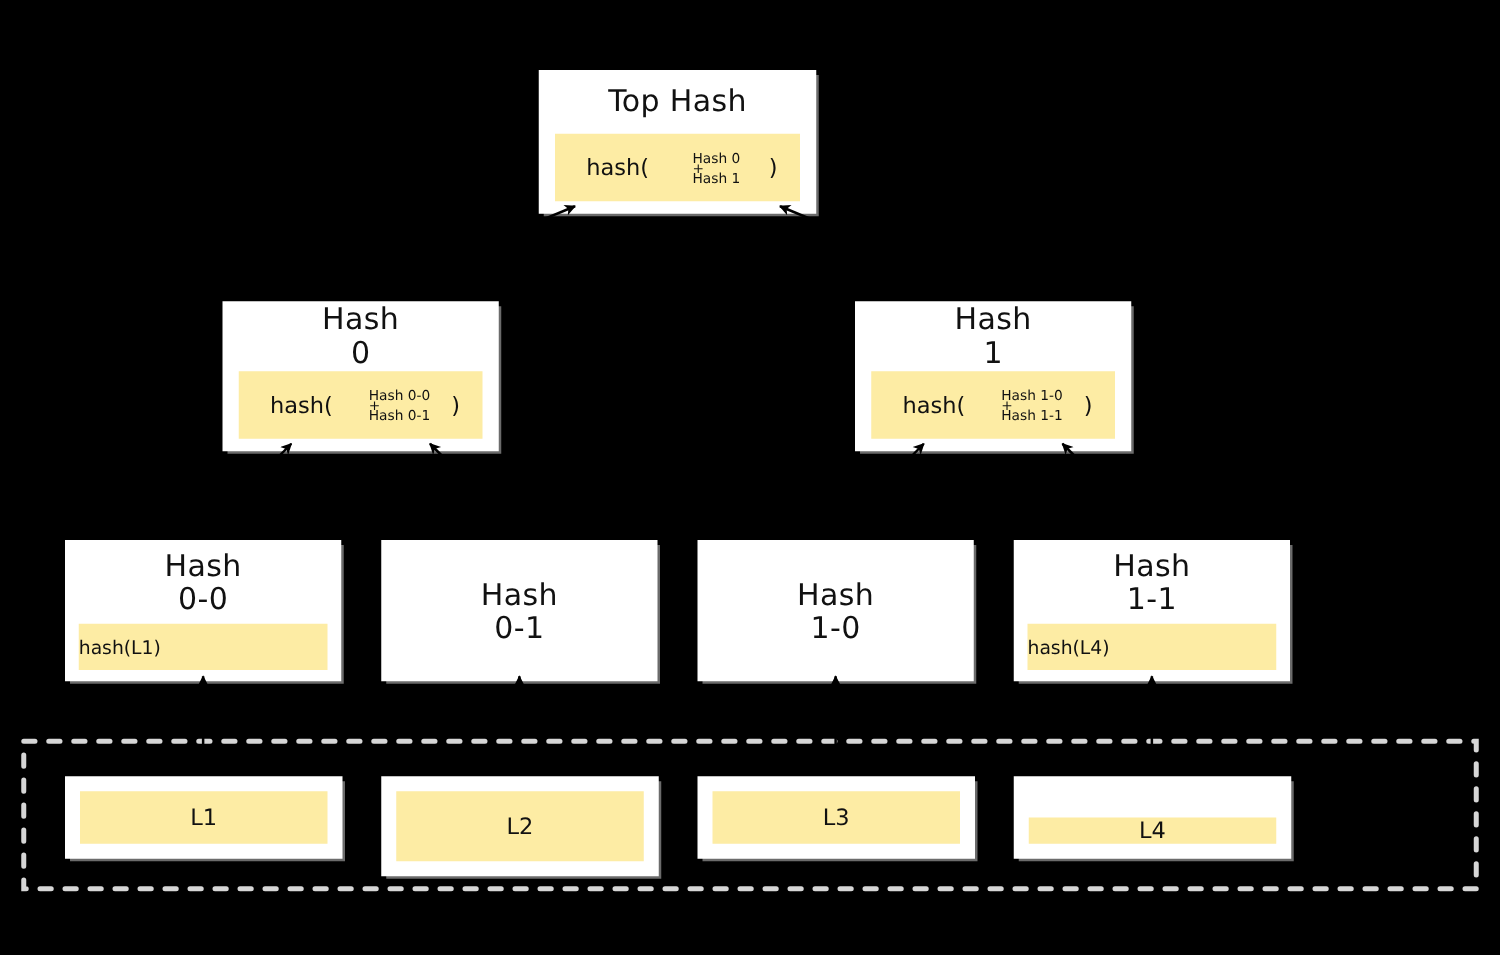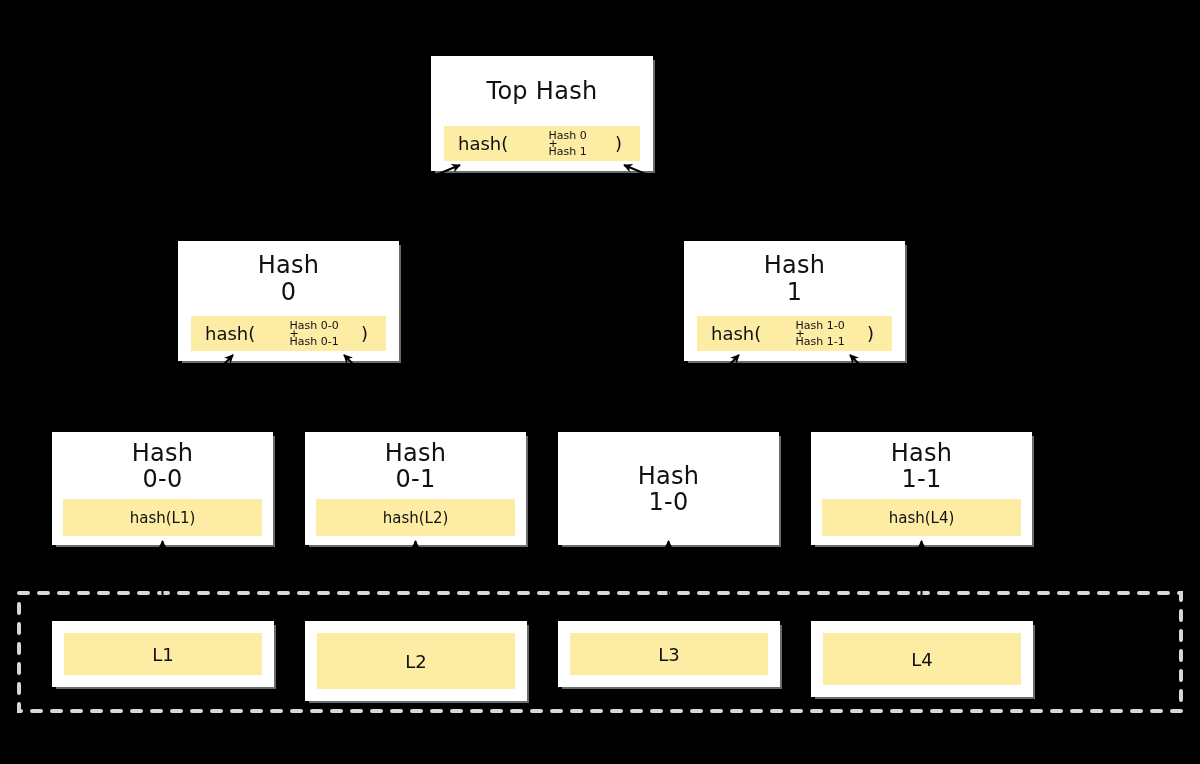--- a/index.html
+++ b/index.html
@@ -43,29 +43,29 @@
   .leaf .title{line-height:26px;}
 
   
   .bar{
     background:var(--highlight-fill,#fdeca4);
     display:flex;
     align-items:center;
   }
   .formula-bar{
     margin:0 13px 10px 13px;
-    height:35px;
+    height:54px;
     justify-content:space-between;
-    padding:0 18px 0 14px;
+    padding:0 18px 0 25px;
     font-size:18px;
   }
   .leaf .formula-bar{
     margin:0 11px 9px 11px;
     height:37px;
-    justify-content:center;
+    justify-content:flex-start;
     font-size:15px;
     padding:0;
   }
   .fx{font-size:18px;color:var(--text,#111);}
   .stack{
     display:flex;
     flex-direction:column;
     font-size:11px;
     line-height:11px;
     color:var(--text,#111);
@@ -170,23 +170,20 @@
     <div class="bar formula-bar">
       <span>hash(L1)</span>
     </div>
   </div>
 
   <div class="node leaf" style="left:305px;top:432px;width:221px;height:113px;">
     <div class="title">
       <span>Hash</span>
       <span>0-1</span>
     </div>
-    <div class="bar formula-bar">
-      <span>hash(L2)</span>
-    </div>
   </div>
 
   <div class="node leaf" style="left:558px;top:432px;width:221px;height:113px;">
     <div class="title">
       <span>Hash</span>
       <span>1-0</span>
     </div>
   </div>
 
   <div class="node leaf" style="left:811px;top:432px;width:221px;height:113px;">
@@ -201,21 +198,21 @@
 
   <div class="datablock" style="left:52px;top:621px;width:222px;height:66px;">
     <div class="bar">L1</div>
   </div>
   <div class="datablock" style="left:305px;top:621px;width:222px;height:80px;">
     <div class="bar">L2</div>
   </div>
   <div class="datablock" style="left:558px;top:621px;width:222px;height:66px;">
     <div class="bar">L3</div>
   </div>
-  <div class="datablock" style="left:811px;top:621px;width:222px;height:76px;">
+  <div class="datablock" style="left:811px;top:621px;width:222px;height:66px;align-items:flex-end;">
     <div class="bar">L4</div>
   </div>
 
   <svg class="overlay" viewBox="0 0 1200 764">
     <defs>
       <marker id="arrowhead" viewBox="0 0 10 10" refX="9" refY="5" markerWidth="11" markerHeight="9" orient="auto-start-reverse" markerUnits="userSpaceOnUse">
         <path class="arrowhead-shape" d="M0,0 L10,5 L0,10 L2.6,5 Z"></path>
       </marker>
     </defs>
 

